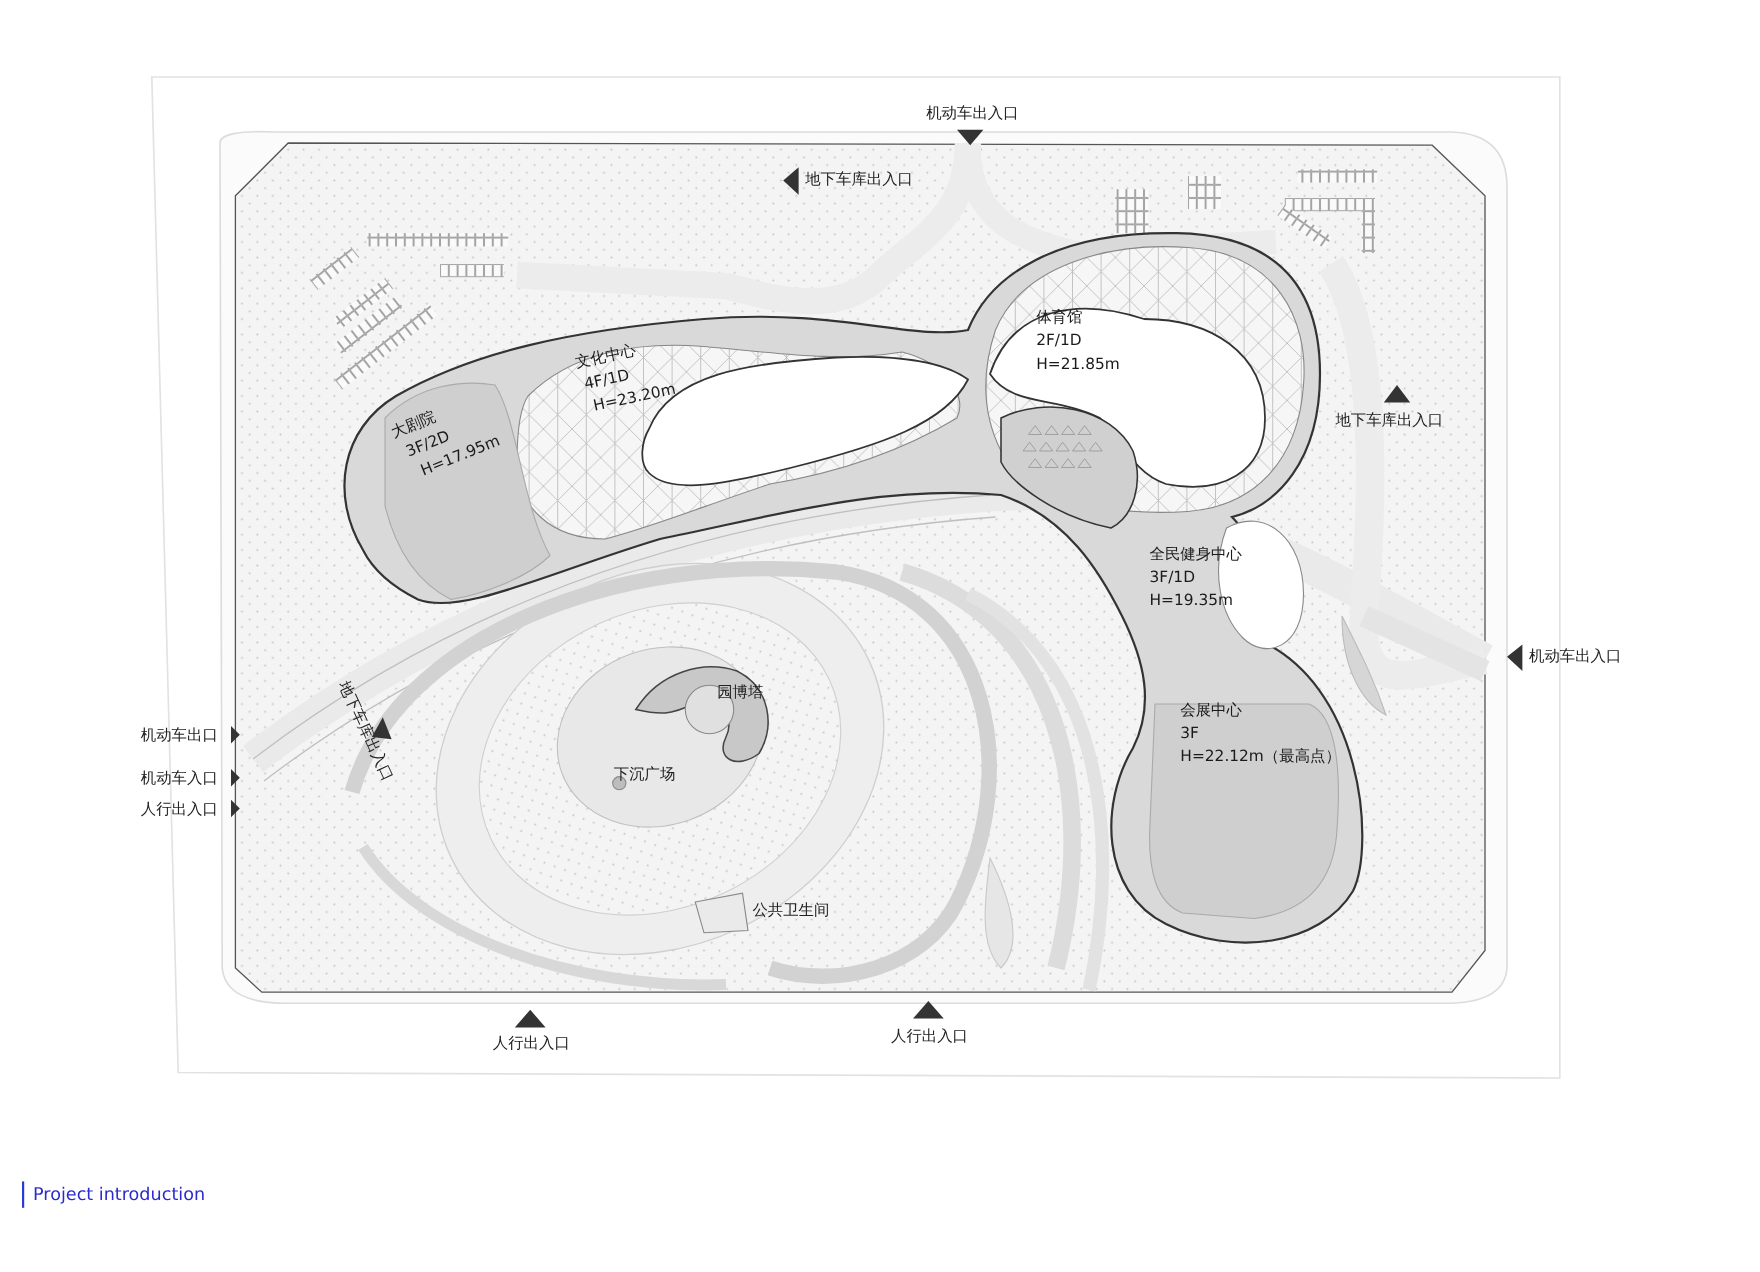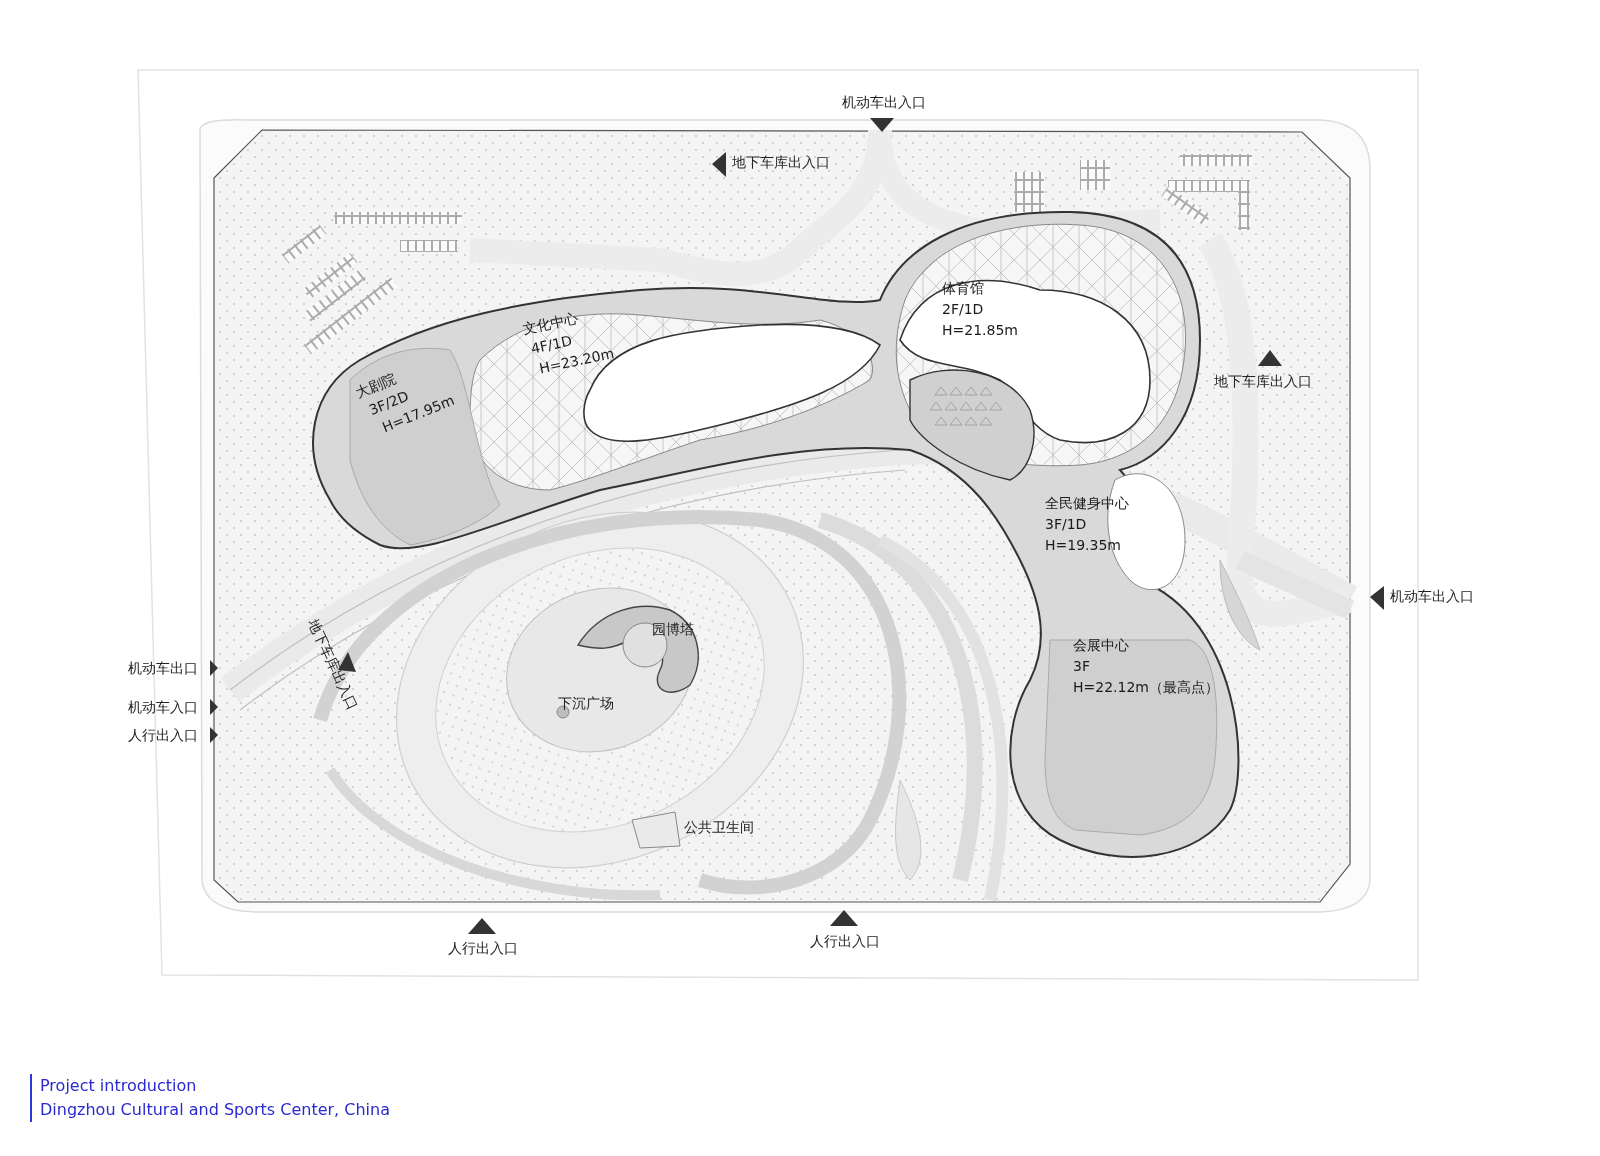--- a/index.html
+++ b/index.html
@@ -2,21 +2,21 @@
 <html><head>
 <meta charset="utf-8">
 <style>
   html, body { margin: 0; padding: 0; background: #ffffff; }
   body { width: 1600px; height: 1156px; position: relative; overflow: hidden;
          font-family: "DejaVu Sans", "Liberation Sans", sans-serif; }
   #plan { position: absolute; left: 0; top: 0; width: 1600px; height: 1156px; }
   .lbl { font-family: "DejaVu Sans", sans-serif; fill: #222; font-size: 14px; }
   .bld { font-family: "DejaVu Sans", sans-serif; fill: #1a1a1a; font-size: 14px; }
   .arrow { fill: #333; }
-  .caption { position: absolute; left: 30px; top: 1074px; border-left: 2px solid #2a3ad8;
+  .caption { position: absolute; left: 20px; top: 1074px; border-left: 2px solid #2a3ad8;
              padding-left: 8px; color: #2a2ad0; font-family: "DejaVu Sans", sans-serif;
              font-size: 16px; line-height: 24px; }
   .caption div { white-space: nowrap; }
 </style>
 </head>
 <body>
 
 <svg id="plan" viewBox="0 0 1600 1156">
   <defs>
     <pattern id="dots" width="14" height="14" patternUnits="userSpaceOnUse">
@@ -184,14 +184,13 @@
     </g>
     <g>
       <path class="arrow" d="M830 926 L844 910 L858 926 Z"></path>
       <text class="lbl" x="810" y="946">人行出入口</text>
     </g>
   </g>
 </svg>
 
 <div class="caption">
   <div>Project introduction</div>
-  <div>Dingzhou Cultural and Sports Center, China</div>
 </div>
 
 </body></html>

